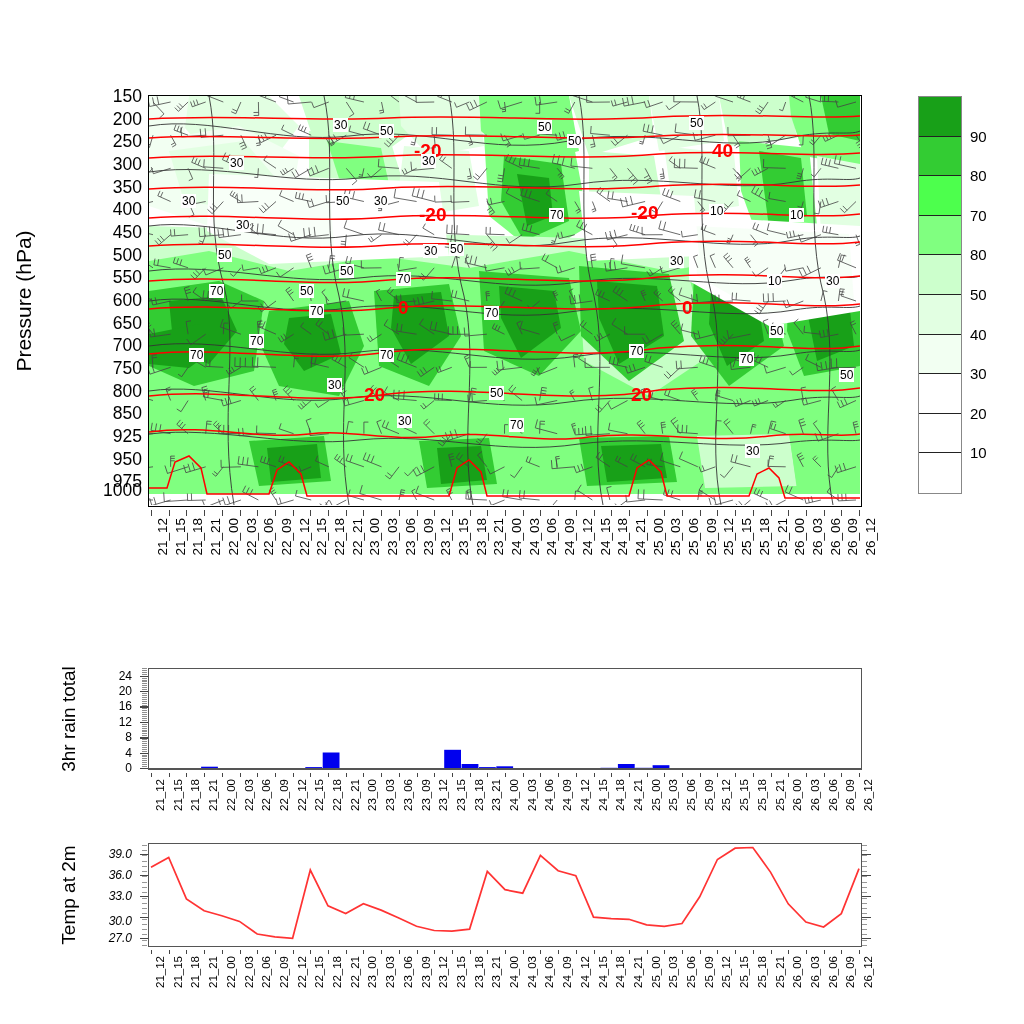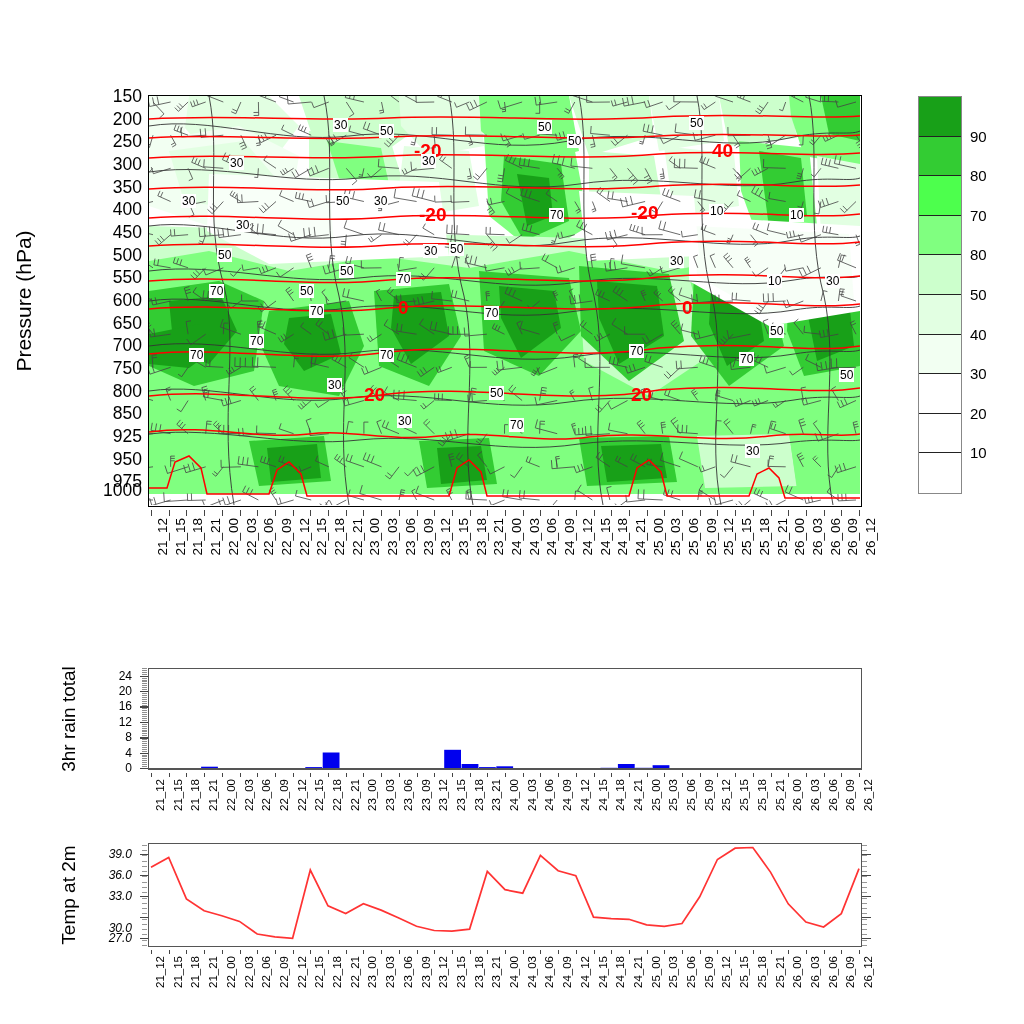--- a/index.html
+++ b/index.html
@@ -1087,21 +1087,21 @@
       <div class="xtick-sm" style="left: 697.3px; top: 6px;">26_09</div>
       <div class="tickmark" style="left: 711px; top: 0px; width: 1px; height: 4px;"></div>
       <div class="xtick-sm" style="left: 715px; top: 6px;">26_12</div>
     </div>
 
   <div id="temp-ylabel">
     <span>Temp at 2m</span>
   </div>
   <div id="temp-yaxis">
       <div class="ytick" style="top: 94.9655px;">27.0</div>
-      <div class="ytick" style="top: 85px;">30.0</div>
+      <div class="ytick" style="top: 78px;">30.0</div>
       <div class="ytick" style="top: 52.7586px;">33.0</div>
       <div class="ytick" style="top: 31.6552px;">36.0</div>
       <div class="ytick" style="top: 10.5517px;">39.0</div>
     </div>
   <div id="temp-yticks">
       <div class="tickmark" style="left: 0px; top: 94.9655px; width: 8px; height: 1.4px;"></div>
       <div class="tickmark" style="left: 0px; top: 73.8621px; width: 8px; height: 1.4px;"></div>
       <div class="tickmark" style="left: 0px; top: 52.7586px; width: 8px; height: 1.4px;"></div>
       <div class="tickmark" style="left: 0px; top: 31.6552px; width: 8px; height: 1.4px;"></div>
       <div class="tickmark" style="left: 0px; top: 10.5517px; width: 8px; height: 1.4px;"></div>

